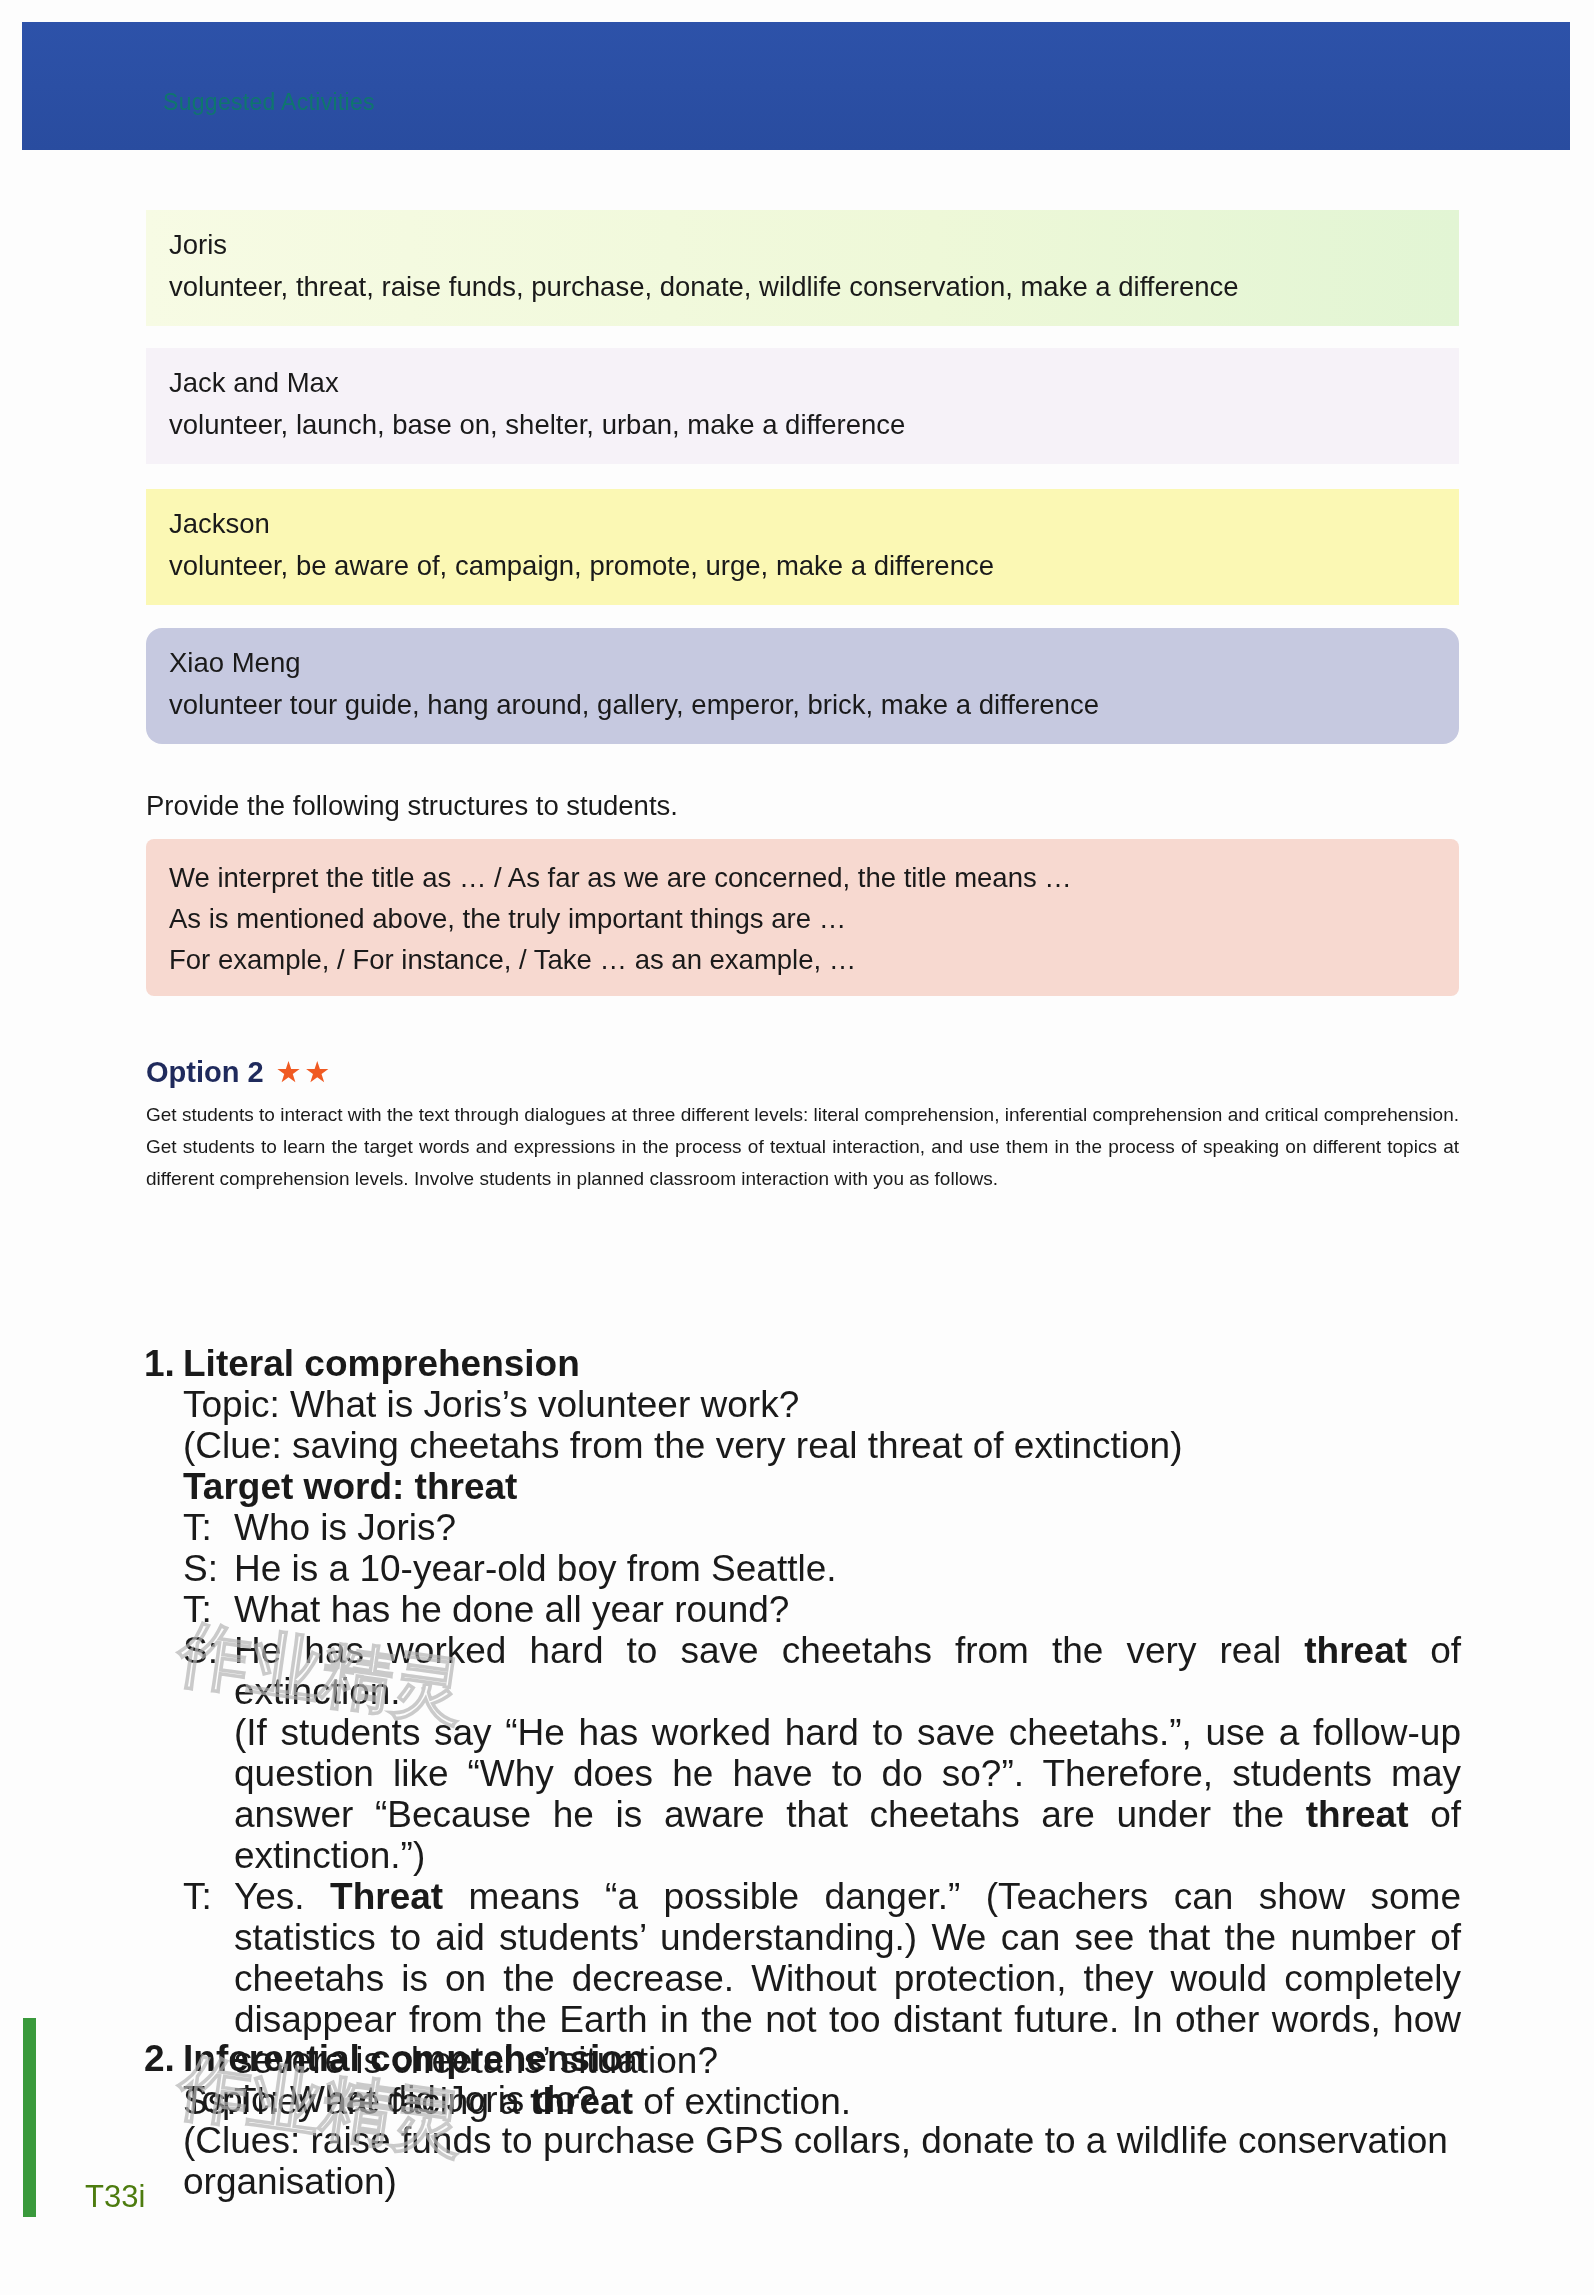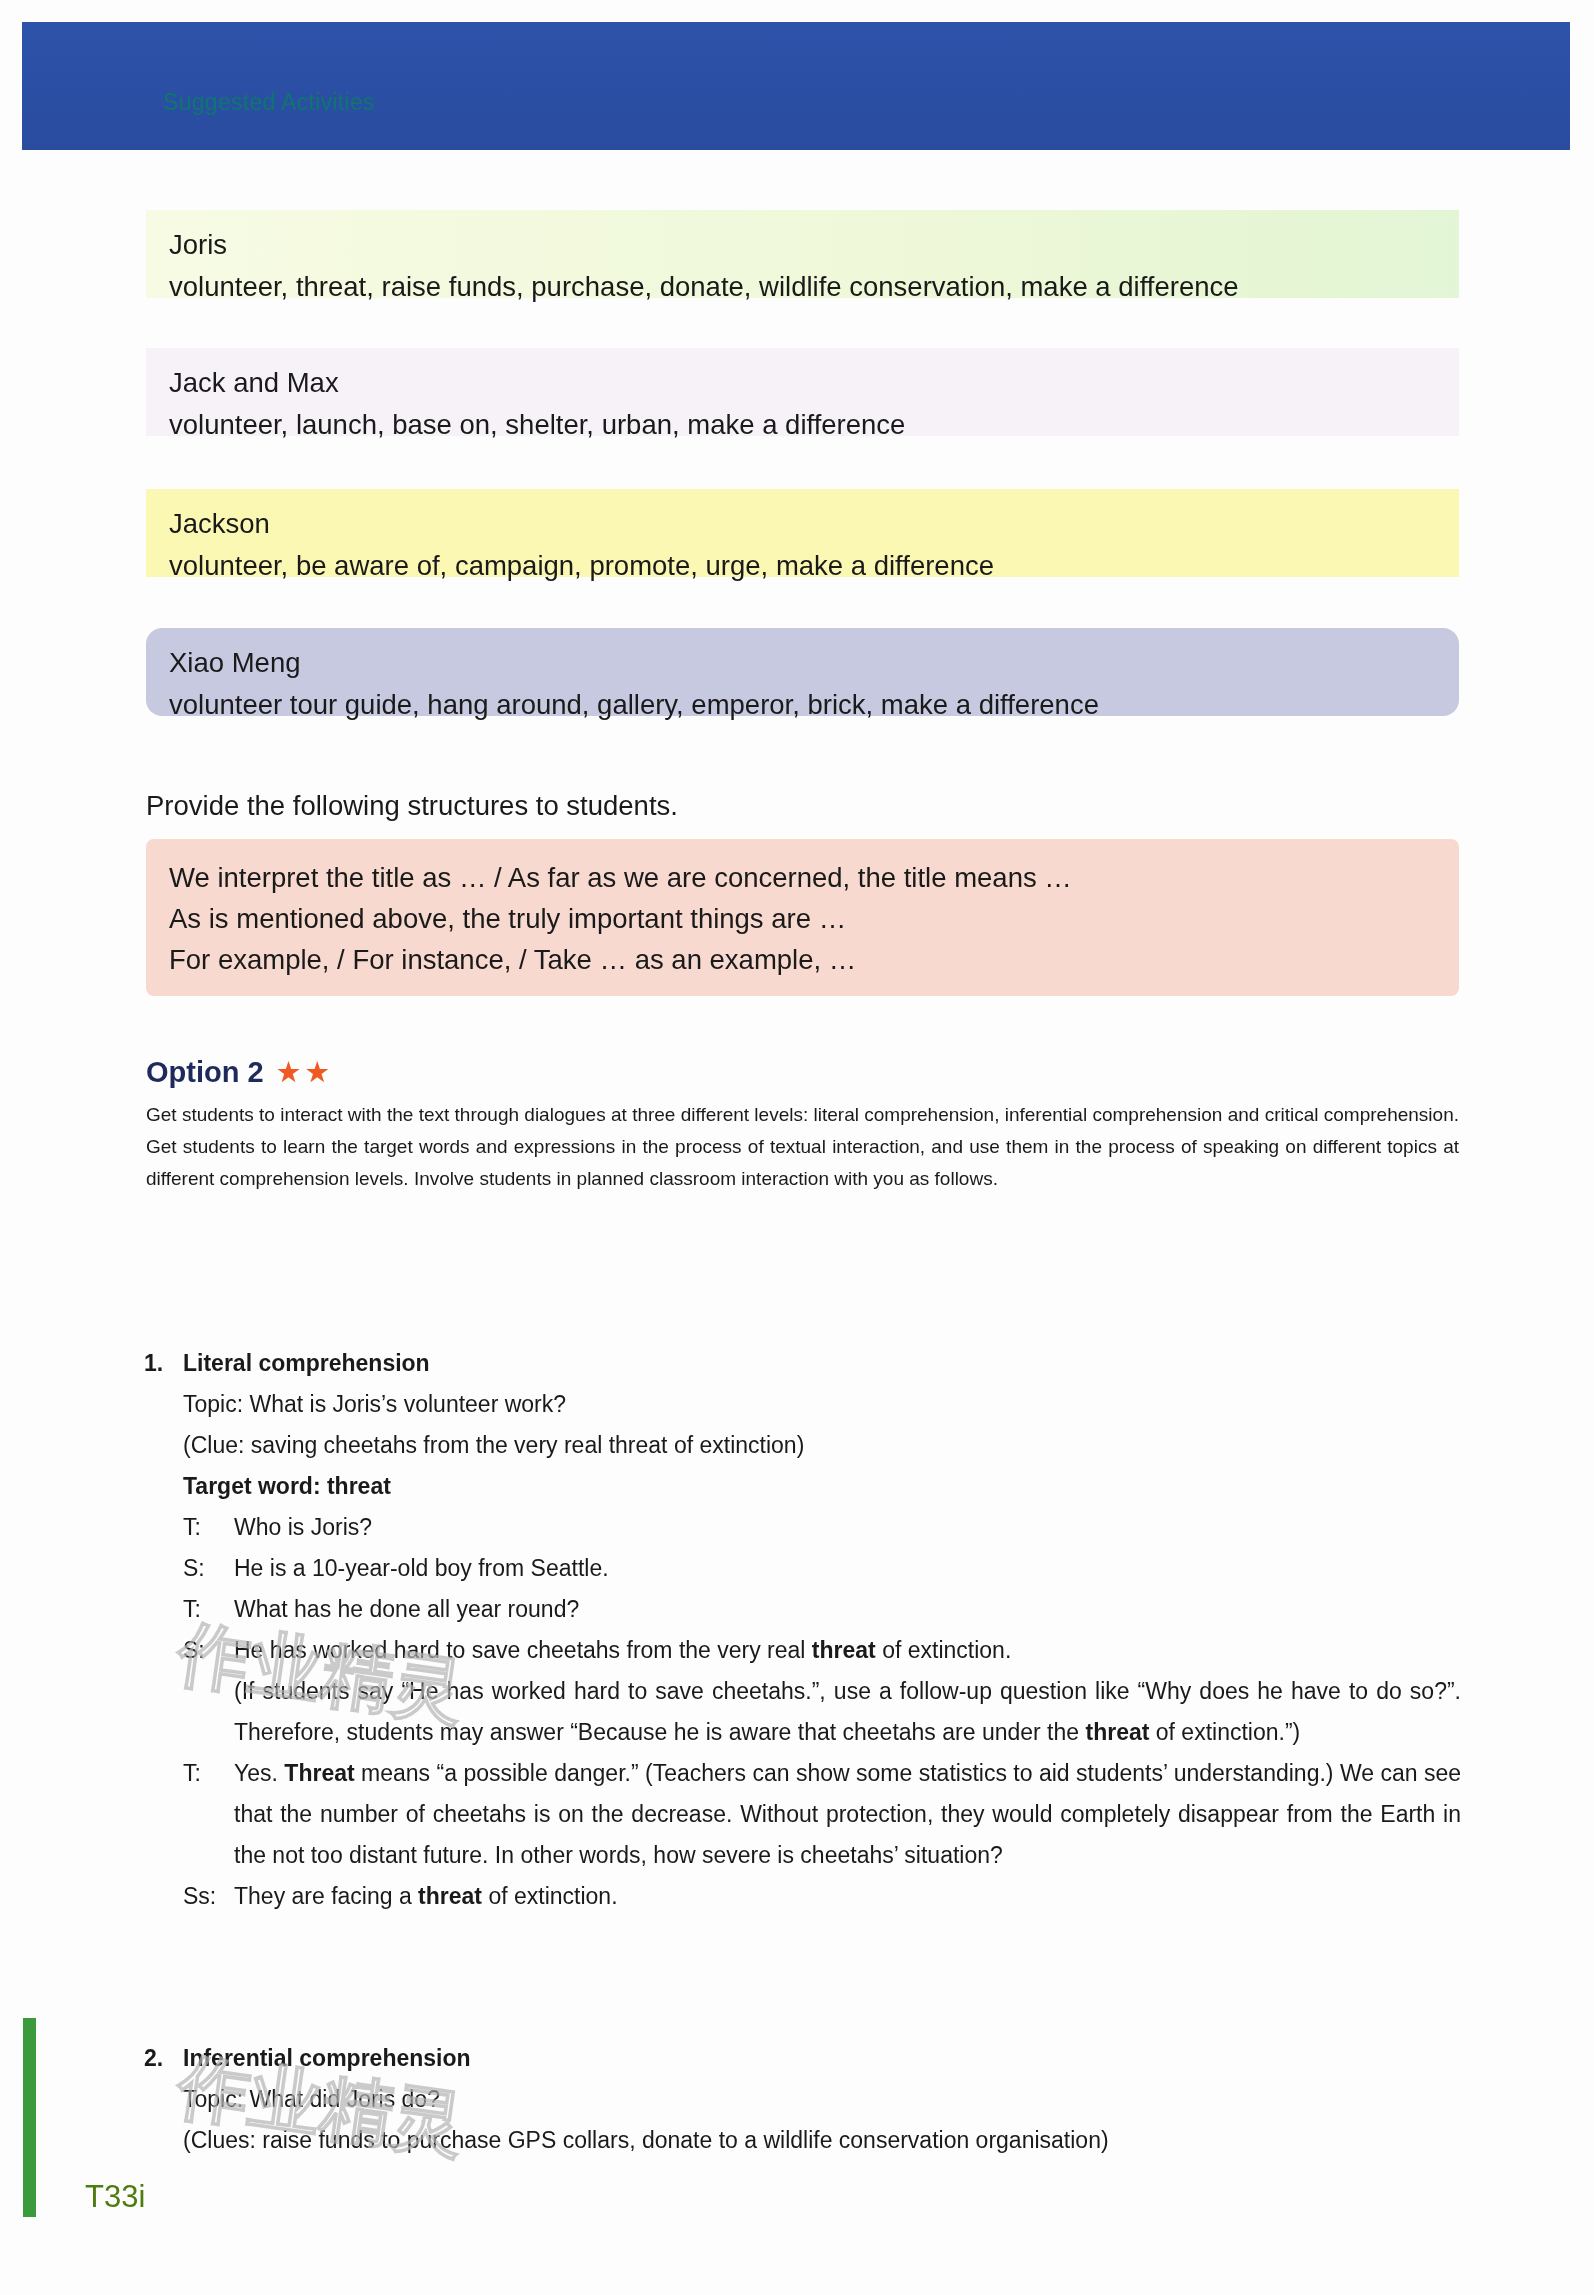--- a/index.html
+++ b/index.html
@@ -13,21 +13,21 @@
     position: absolute; left: 21.6px; top: 22px; width: 1548px; height: 128px;
     background: #2b4fa5;
     background-image: linear-gradient(180deg, #2d52a9 0%, #294c9f 100%);
   }
   .header-title {
     position: absolute; left: 163px; top: 89px;
     color: #0f766e; font-weight: normal; font-size: 23px; letter-spacing: 0.3px;
     font-family: "Liberation Sans", sans-serif;
   }
   .vocab-box {
-    position: absolute; left: 146px; width: 1313px; height: 88px;
+    position: absolute; left: 146px; width: 1313px; height: 116px;
     box-sizing: border-box; padding: 14.4px 0 0 23px;
     font-size: 27.5px; line-height: 42px;
   }
   .vocab-box .name { display: block; }
   .vocab-box .words { display: block; }
   .box-joris { top: 210px; background: linear-gradient(90deg, #f7fbe4 0%, #eef8d8 60%, #e2f5d4 100%); }
   .box-jack  { top: 348px; background: #f6f2f8; }
   .box-jackson { top: 489px; background: #fbf8b4; }
   .box-xiao  { top: 628px; background: #c6c9e0; border-radius: 16px; }
 
@@ -45,21 +45,21 @@
     position: absolute; left: 146px; top: 1055px;
     font-size: 29px; font-weight: bold; color: #1f2a5c;
   }
   .stars { color: #f05a22; font-size: 29px; margin-left: 3.9px; letter-spacing: 2.6px; }
 
   .intro {
     position: absolute; left: 146px; top: 1099px; width: 1313px;
     font-size: 19px; line-height: 32px; text-align: justify;
   }
 
-  .section { position: absolute; left: 144px; width: 1317px; font-size: 23px; line-height: 41px; }
+  .section { position: absolute; left: 144px; width: 1317px; font-size: 37px; line-height: 41px; }
   .sec-heading { font-weight: bold; }
   .sec-heading .num { display: inline-block; width: 39px; }
   .indent { padding-left: 39px; }
   .bold { font-weight: bold; }
   .dlg { display: flex; padding-left: 39px; }
   .dlg .spk { width: 51px; flex: 0 0 51px; }
   .dlg .txt { flex: 1; text-align: justify; }
 
   .sec1 { top: 1343px; }
   .sec2 { top: 2038px; }

